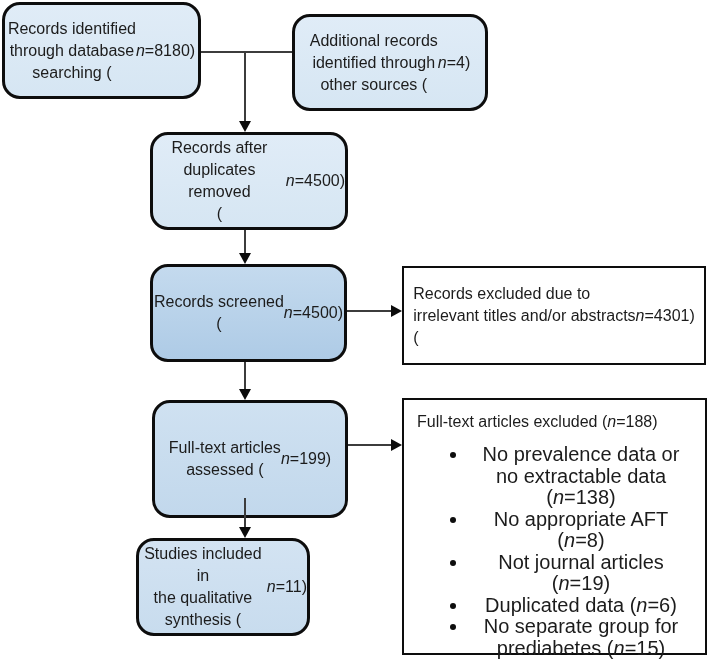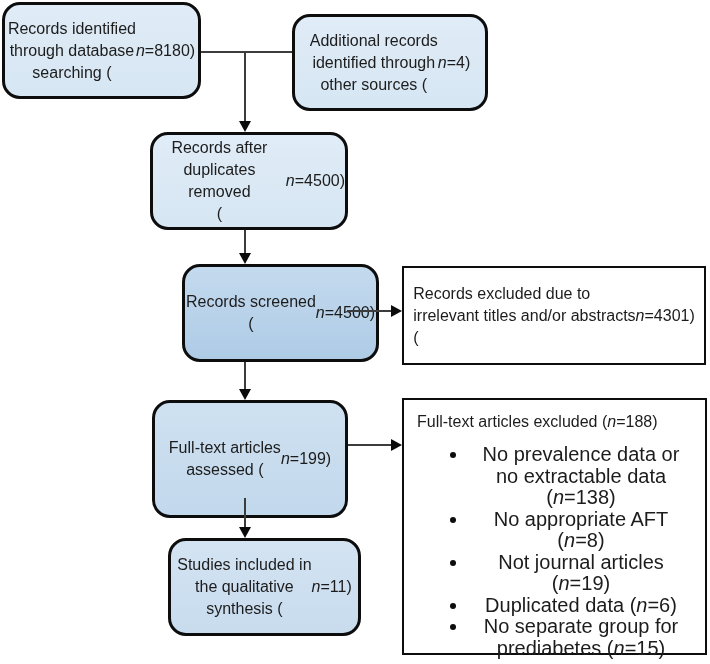--- a/index.html
+++ b/index.html
@@ -18,21 +18,21 @@
     border: 3px solid #0d0d0d;
     border-radius: 18px;
     display: flex;
     align-items: center;
     justify-content: center;
     text-align: center;
     font-size: 16px;
     line-height: 22px;
   }
   .fill-light    { background: linear-gradient(180deg, #e0ecf7 0%, #d6e6f3 100%); }
-  .fill-screened { background: linear-gradient(180deg, #c4daee 0%, #aecbe6 100%); margin-left: 32px; }
+  .fill-screened { background: linear-gradient(180deg, #c4daee 0%, #aecbe6 100%); }
   .fill-assessed { background: linear-gradient(180deg, #cfe1f1 0%, #c2d8ec 100%); }
   .fill-included { background: linear-gradient(180deg, #d3e3f2 0%, #c8dcee 100%); }
   .sbox {
     position: absolute;
     box-sizing: border-box;
     border: 2px solid #0d0d0d;
     background: #ffffff;
     font-size: 16px;
     line-height: 22px;
   }
@@ -124,15 +124,15 @@
       <li>No appropriate AFT (<i>n</i>=8)</li>
       <li>Not journal articles (<i>n</i>=19)</li>
       <li>Duplicated data (<i>n</i>=6)</li>
       <li>No separate group for prediabetes (<i>n</i>=15)</li>
     </ul>
   </div>
 
   <div class="line" style="left:244px; top:498px; width:2px; height:30px;"></div>
   <div class="arrow-down" style="left:239px; top:527px;"></div>
 
-  <div class="rbox fill-included" style="left:168px; top:538px; width:193px; height:98px;">Studies included in<br>the qualitative<br>synthesis (<i>n</i>=11)</div>
+  <div class="rbox fill-included" style="left:136px; top:538px; width:174px; height:98px;">Studies included in<br>the qualitative<br>synthesis (<i>n</i>=11)</div>
 
 </div>
 
 </body></html>

